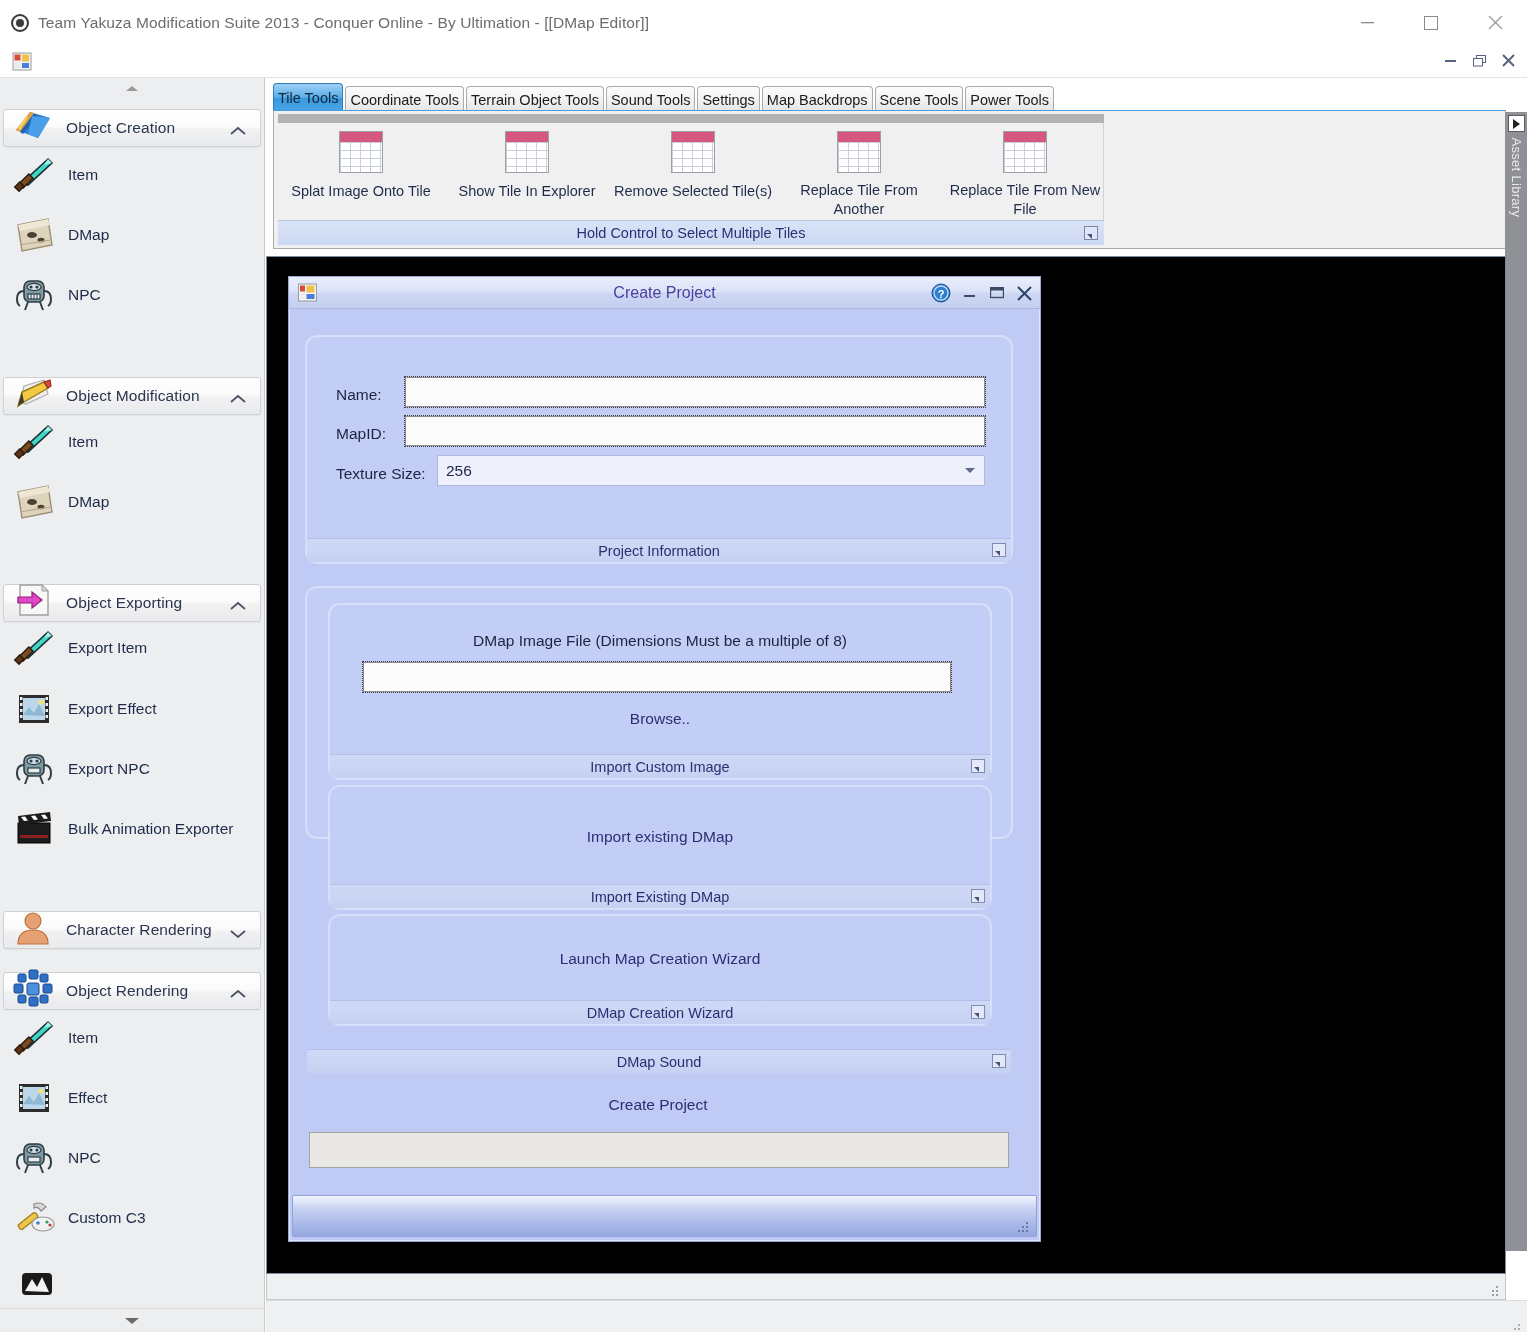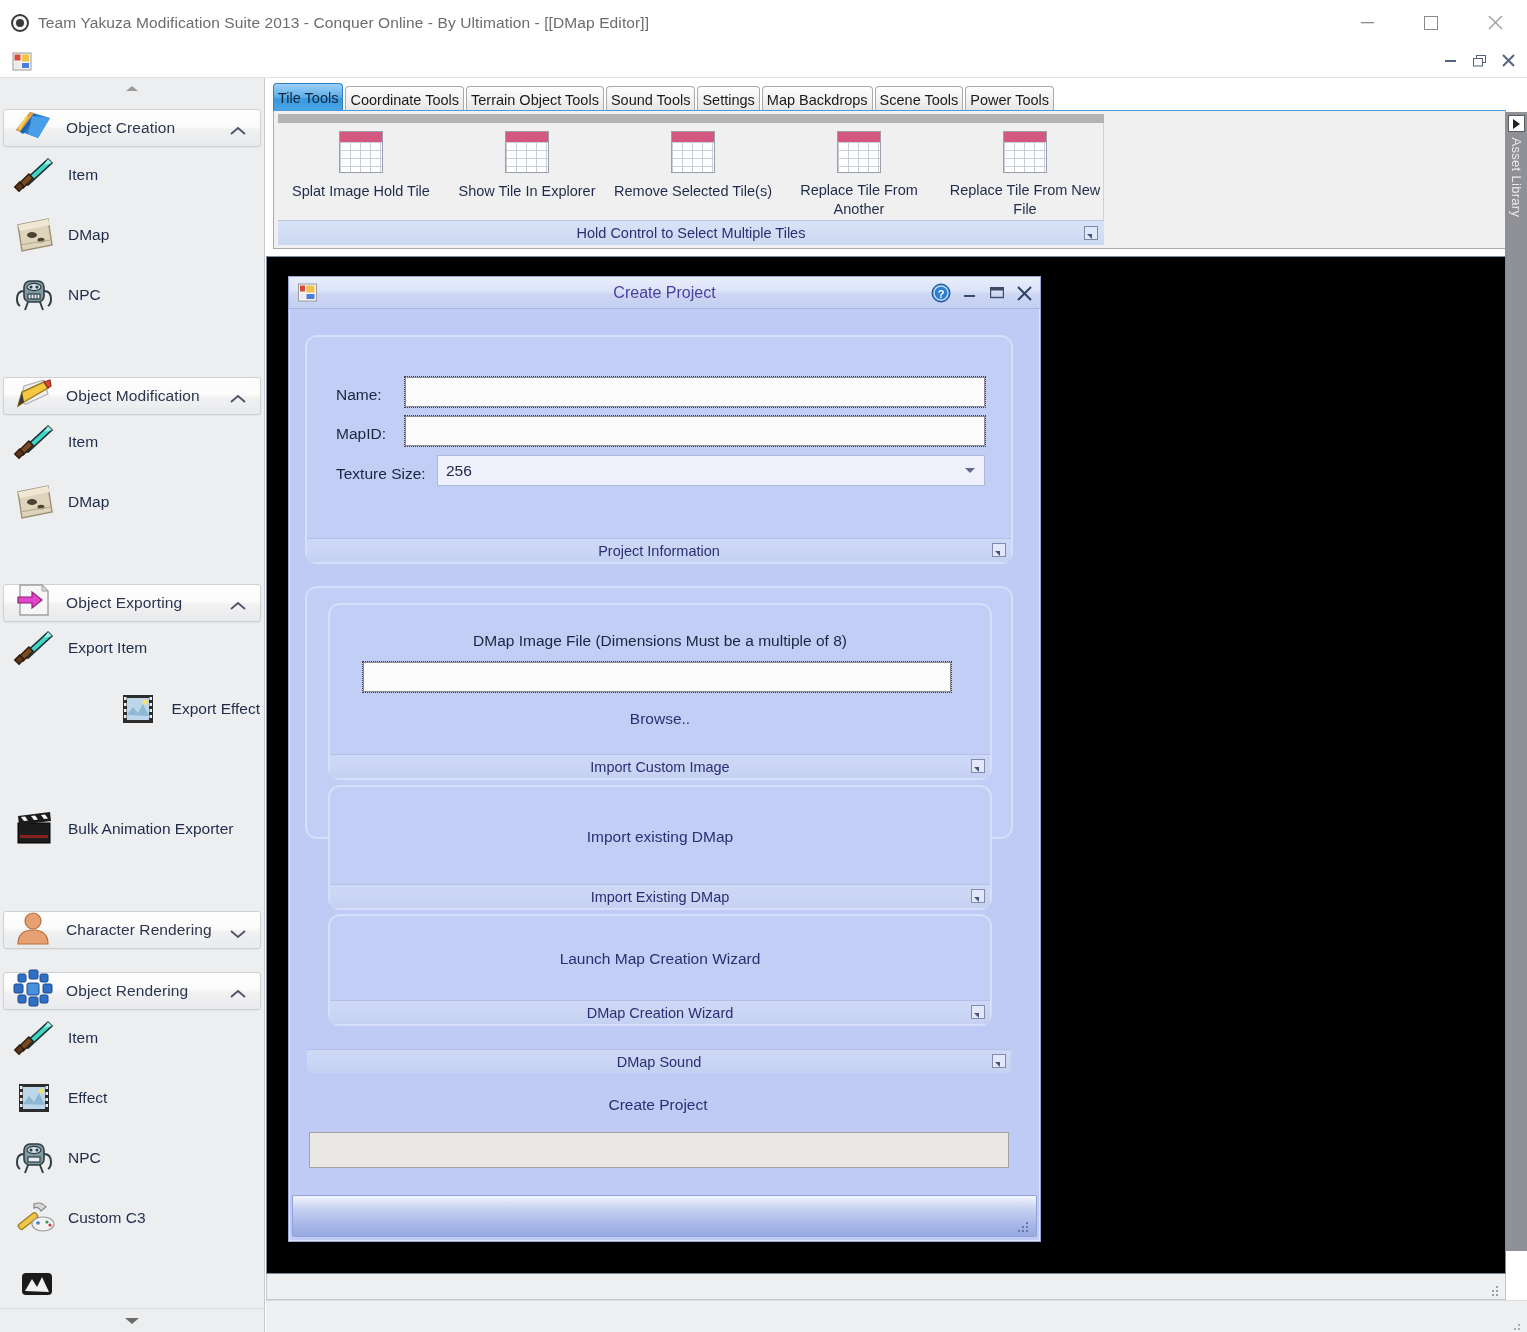--- a/index.html
+++ b/index.html
@@ -483,21 +483,21 @@
           <svg width="48" height="44" viewBox="0 0 48 44">
             <polygon points="38,6 42,10 18,32 12,30" fill="#3fd6c4" stroke="#1b2b33" stroke-width="1.6"></polygon>
             <polygon points="38,6 42,10 34,12" fill="#9cf0e6"></polygon>
             <rect x="9" y="25" width="14" height="6" transform="rotate(-45 16 28)" fill="#7a4a22" stroke="#2a1a0c" stroke-width="1.4"></rect>
             <rect x="6" y="31" width="7" height="6" transform="rotate(-45 9 34)" fill="#5e3517" stroke="#2a1a0c" stroke-width="1.4"></rect>
           </svg>
         </div>
         <div class="itemlabel">Export Item</div>
       </div>
 
-      <div class="sb-item" style="top:586px;justify-content:flex-end;">
+      <div class="sb-item" style="top:586px;">
         <div class="itemicon">
           <svg width="48" height="44" viewBox="0 0 48 44">
             <rect x="9" y="8" width="30" height="28" fill="#2c2c2c"></rect>
             <rect x="13" y="11" width="22" height="22" fill="#bcd7ea"></rect>
             <path d="M13 28 L19 20 L24 26 L29 17 L35 29 Z" fill="#8fb8d4"></path>
             <circle cx="31" cy="15" r="2.6" fill="#f3e27a"></circle>
             <g fill="#f0f0f0">
               <rect x="10" y="10" width="2.5" height="3"></rect>
                 <rect x="10" y="16" width="2.5" height="3"></rect>
               <rect x="10" y="22" width="2.5" height="3"></rect>
@@ -505,20 +505,36 @@
               <rect x="35.5" y="10" width="2.5" height="3"></rect>
                 <rect x="35.5" y="16" width="2.5" height="3"></rect>
               <rect x="35.5" y="22" width="2.5" height="3"></rect>
                 <rect x="35.5" y="28" width="2.5" height="3"></rect>
             </g>
           </svg>
         </div>
         <div class="itemlabel">Export Effect</div>
       </div>
 
+      <div class="sb-item" style="top:646px;">
+        <div class="itemicon">
+          <svg width="48" height="44" viewBox="0 0 48 44">
+            <rect x="14" y="8" width="20" height="21" rx="6" fill="#7f9aa3" stroke="#2f3d44" stroke-width="1.6"></rect>
+            <ellipse cx="24" cy="14" rx="7" ry="3.6" fill="#cfe0e6" stroke="#2f3d44" stroke-width="1.2"></ellipse>
+            <circle cx="21" cy="14" r="1.6" fill="#2f3d44"></circle>
+              <circle cx="27" cy="14" r="1.6" fill="#2f3d44"></circle>
+            <rect x="18" y="21" width="12" height="5" fill="#e8eef0" stroke="#2f3d44" stroke-width="1.2"></rect>
+            <path d="M14 18 Q7 18 7 26 Q7 31 10 33" stroke="#2f3d44" stroke-width="2" fill="none"></path>
+            <path d="M34 18 Q41 18 41 26 Q41 31 38 33" stroke="#2f3d44" stroke-width="2" fill="none"></path>
+            <path d="M18 29 L15 37" stroke="#2f3d44" stroke-width="2" fill="none"></path>
+            <path d="M30 29 L33 37" stroke="#2f3d44" stroke-width="2" fill="none"></path>
+          </svg>
+        </div>
+        <div class="itemlabel">Export NPC</div>
+      </div>
 
       <div class="sb-item" style="top:706px;">
         <div class="itemicon">
           <svg width="48" height="44" viewBox="0 0 48 44">
             <rect x="8" y="16" width="32" height="20" fill="#1c1c1c" stroke="#000" stroke-width="1"></rect>
             <polygon points="8,9 40,5 41,14 9,18" fill="#1c1c1c"></polygon>
             <g fill="#ffffff">
               <polygon points="11,10 15,9.5 18,13.5 14,14"></polygon>
               <polygon points="21,9 25,8.5 28,12.5 24,13"></polygon>
               <polygon points="31,8 35,7.5 38,11.5 34,12"></polygon>
@@ -681,21 +697,21 @@
       <div class="ribbon-graybar"></div>
       <div class="ribbon-group">
 
         <div class="rb-btn" style="left:0px;">
           <div class="rbicon">
             <div class="tileicon">
                 <div class="hdr"></div>
                 <div class="grid"></div>
               </div>
           </div>
-          <div class="rblabel">Splat Image Hold Tile</div>
+          <div class="rblabel">Splat Image Onto Tile</div>
         </div>
 
         <div class="rb-btn" style="left:166px;">
           <div class="rbicon">
             <div class="tileicon">
                 <div class="hdr"></div>
                 <div class="grid"></div>
               </div>
           </div>
           <div class="rblabel">Show Tile In Explorer</div>

